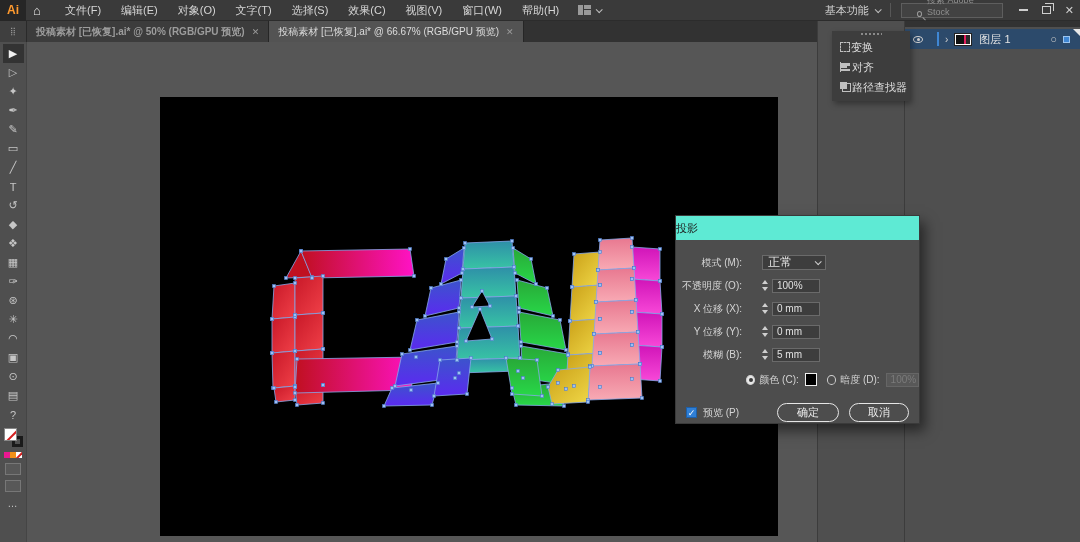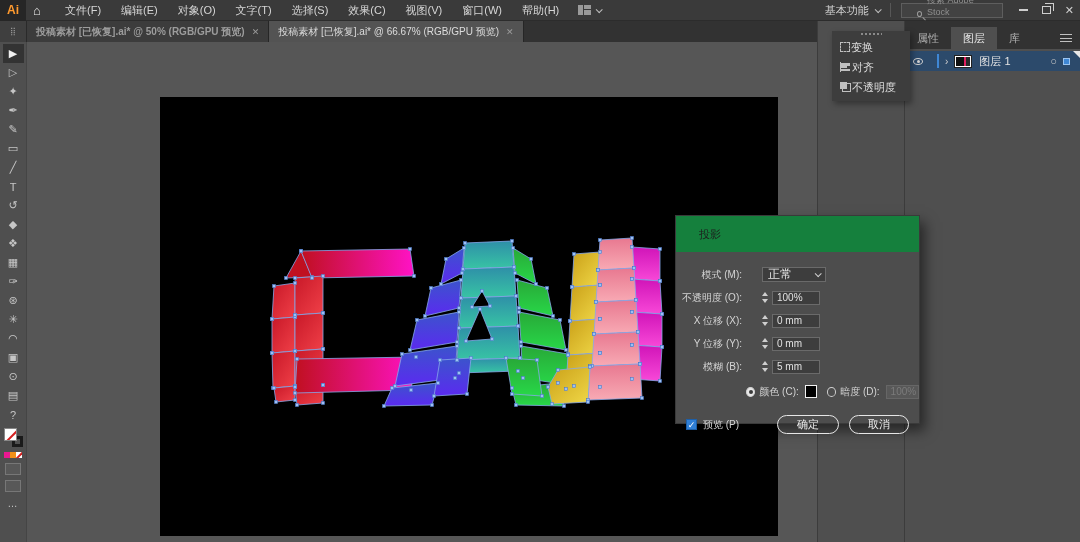--- a/index.html
+++ b/index.html
@@ -87,21 +87,21 @@
   .lr-chev{color:#cfcfcf;font-size:10px;margin-left:6px;}
   .lr-thumb{width:18px;height:13px;background:#fff;border:1px solid #222;margin-left:6px;position:relative;overflow:hidden;}
   .lr-thumb:before{content:"";position:absolute;left:1px;top:1px;right:1px;bottom:1px;background:linear-gradient(90deg,#111 55%,#e02060 55%,#e02060 75%,#2a2a2a 75%);}
   .lr-name{margin-left:7px;color:#e4e4e4;font-size:11px;}
   .lr-right{margin-left:auto;display:flex;align-items:center;gap:6px;padding-right:10px;color:#c8c8c8;}
   .lr-chip{width:7px;height:7px;background:#3f87d4;border:1px solid #9cc4ee;}
   .lr-corner{position:absolute;right:0;top:0;width:0;height:0;border-left:7px solid transparent;border-top:7px solid #e8e8e8;}
 
   
   .dialog{position:absolute;left:675px;top:215px;width:245px;height:209px;background:#4d4d4d;box-shadow:5px 7px 12px rgba(0,0,0,0.5);z-index:10;border:1px solid #3a3a3a;}
-  .dlg-title{height:36px;background:#15803d;color:#1e1e1e;font-size:11px;display:flex;align-items:center;padding-left:23px;}
+  .dlg-title{height:24px;background:#5eead4;color:#1e1e1e;font-size:11px;display:flex;align-items:center;padding-left:0;}
   .dlg-body{padding-top:15px;}
   .drow{display:flex;align-items:center;height:15px;margin-bottom:8px;}
   .dlabel{width:66px;text-align:right;margin-right:20px;color:#d4d4d4;font-size:10px;white-space:nowrap;}
   .dselect{width:64px;height:15px;background:#3d3d3d;border:1px solid #6a6a6a;display:flex;align-items:center;justify-content:space-between;padding:0 5px;color:#e2e2e2;font-size:12px;}
   .dselect .chev{border-color:#cfcfcf;}
   .stepper{display:inline-flex;flex-direction:column;justify-content:center;gap:2.5px;margin-right:4px;}
   .stepper .up{width:0;height:0;border-left:3.5px solid transparent;border-right:3.5px solid transparent;border-bottom:4px solid #cfcfcf;}
   .stepper .dn{width:0;height:0;border-left:3.5px solid transparent;border-right:3.5px solid transparent;border-top:4px solid #cfcfcf;}
   .dfield{width:48px;height:14px;background:#3d3d3d;border:1px solid #6a6a6a;color:#e2e2e2;font-size:10px;display:flex;align-items:center;padding-left:4px;}
   .radio-row{display:flex;align-items:center;margin:10px 0 0 70px;height:15px;gap:4px;}
@@ -487,34 +487,26 @@
     <div class="fp-item">
       <span class="icon-align">
           <i class="b1"></i>
           <i class="b2"></i>
           <i class="b1"></i>
         </span>
       <span>对齐</span>
     </div>
     <div class="fp-item">
       <span class="icon-pathfinder"></span>
-      <span>不透明度</span>
+      <span>路径查找器</span>
     </div>
   </div>
 
   <div class="rightcol">
     <div class="rc-top"></div>
-    <div class="rc-tabs">
-      <span class="rc-tab">属性</span>
-      <span class="rc-tab active">图层</span>
-      <span class="rc-tab">库</span>
-      <span class="rc-menu">
-          <span class="hamb"></span>
-        </span>
-    </div>
     <div class="layer-row">
       <span class="eye"></span>
       <span class="lr-bar"></span>
       <span class="lr-chev">›</span>
       <span class="lr-thumb"></span>
       <span class="lr-name">图层 1</span>
       <span class="lr-right">
         <span>○</span>
         <span class="lr-chip"></span>
       </span>

